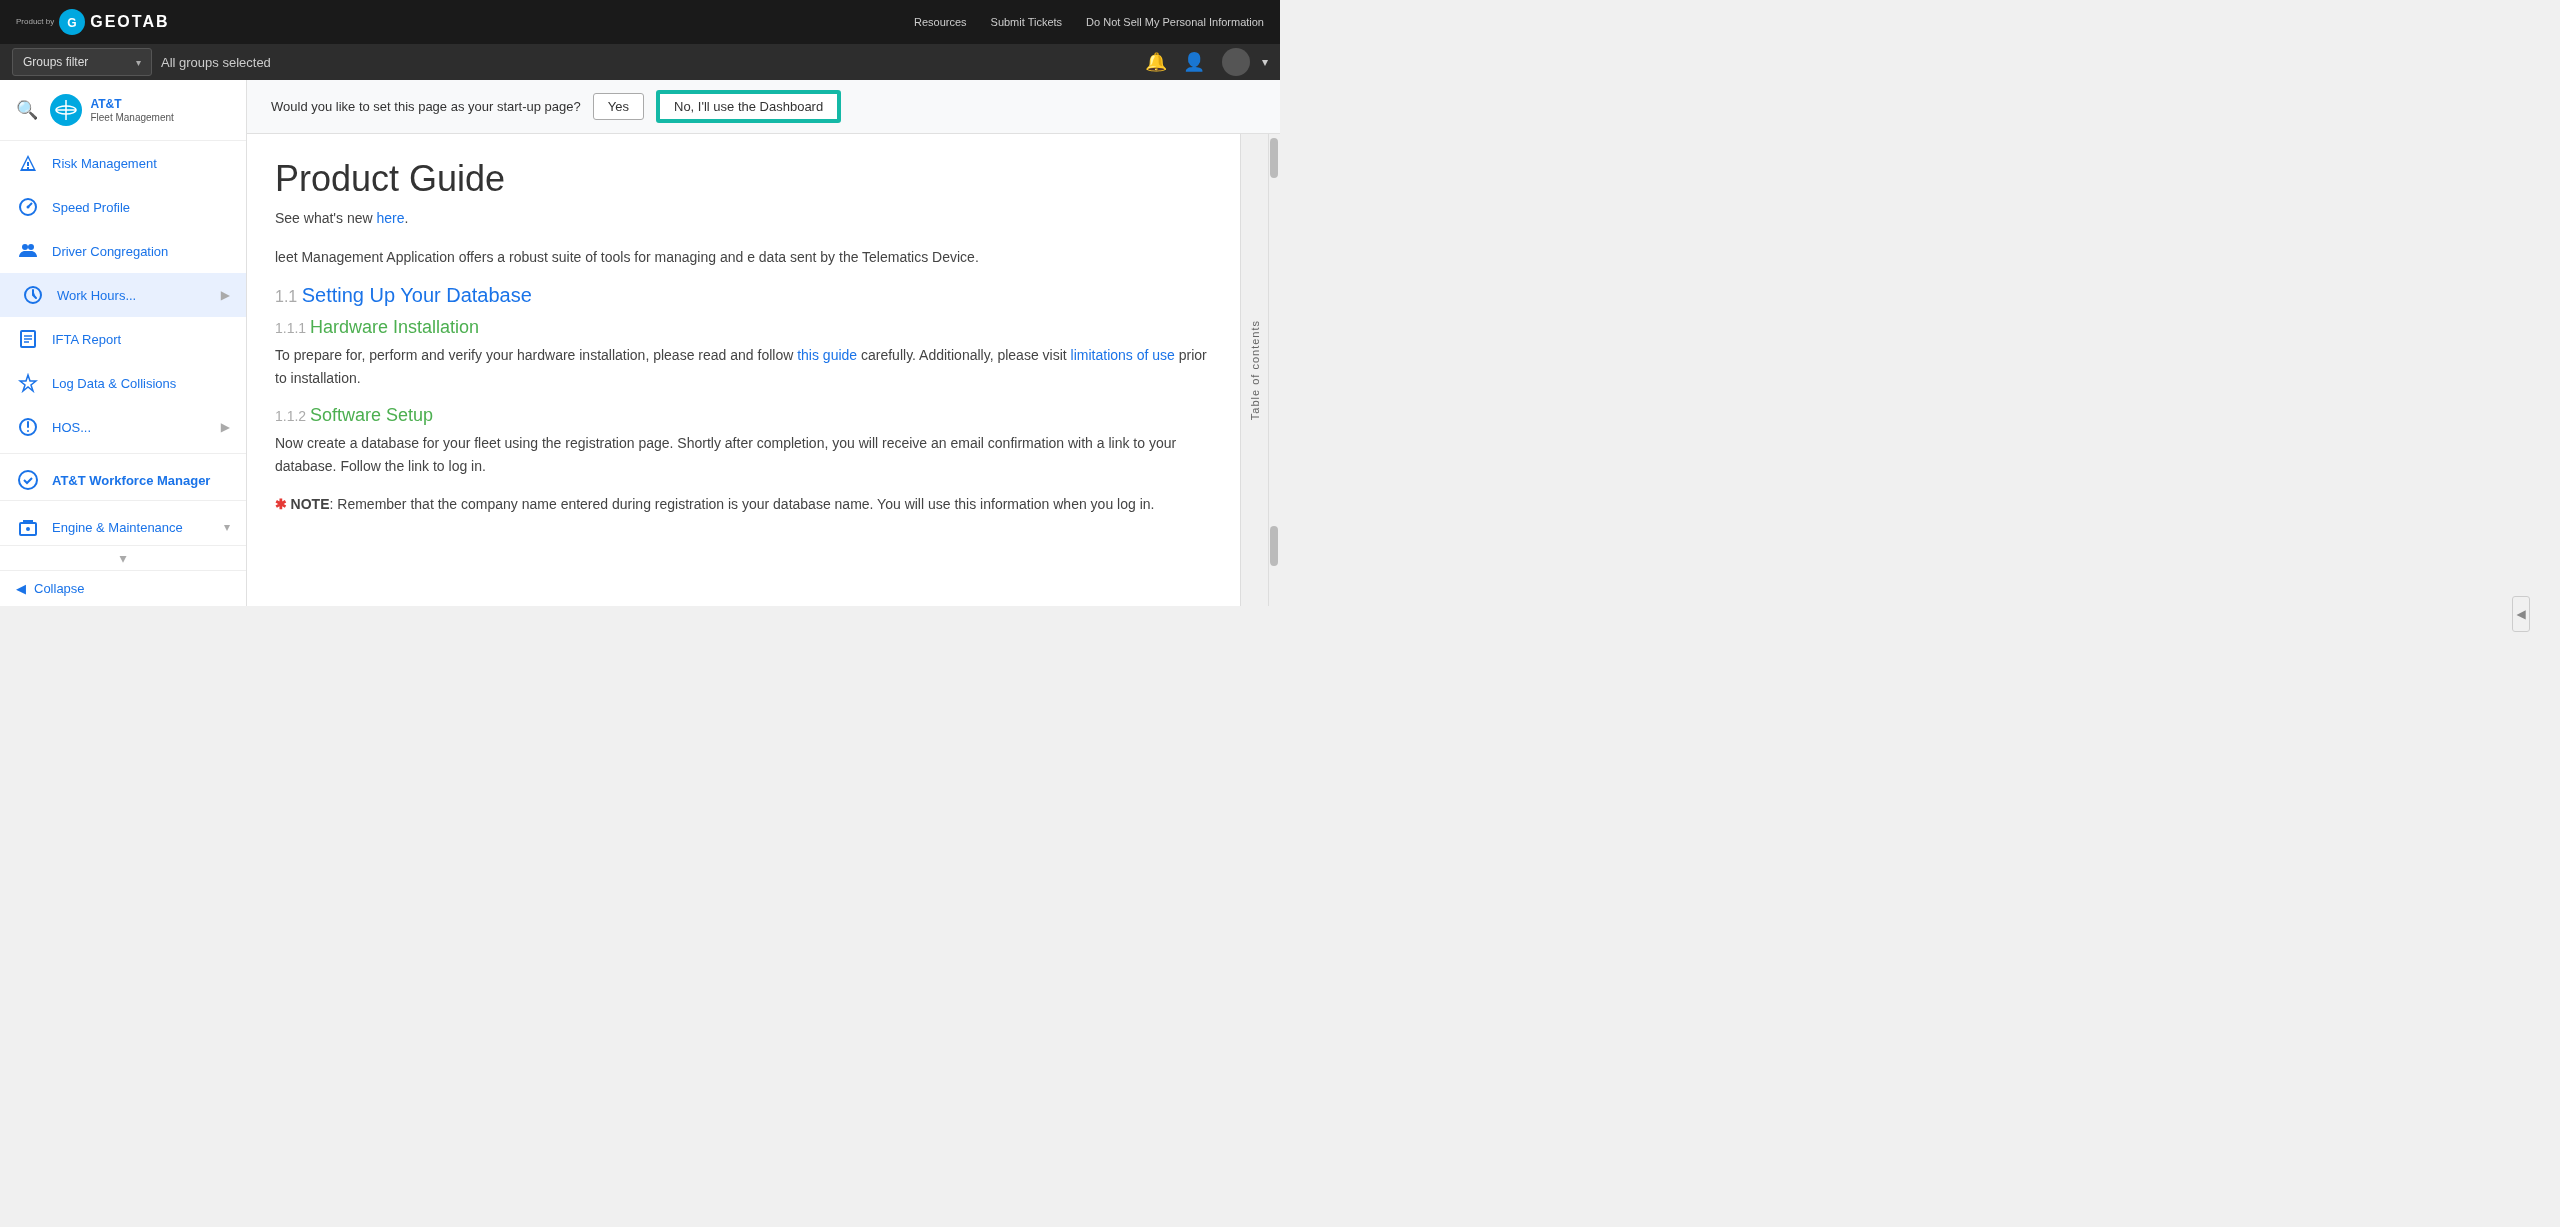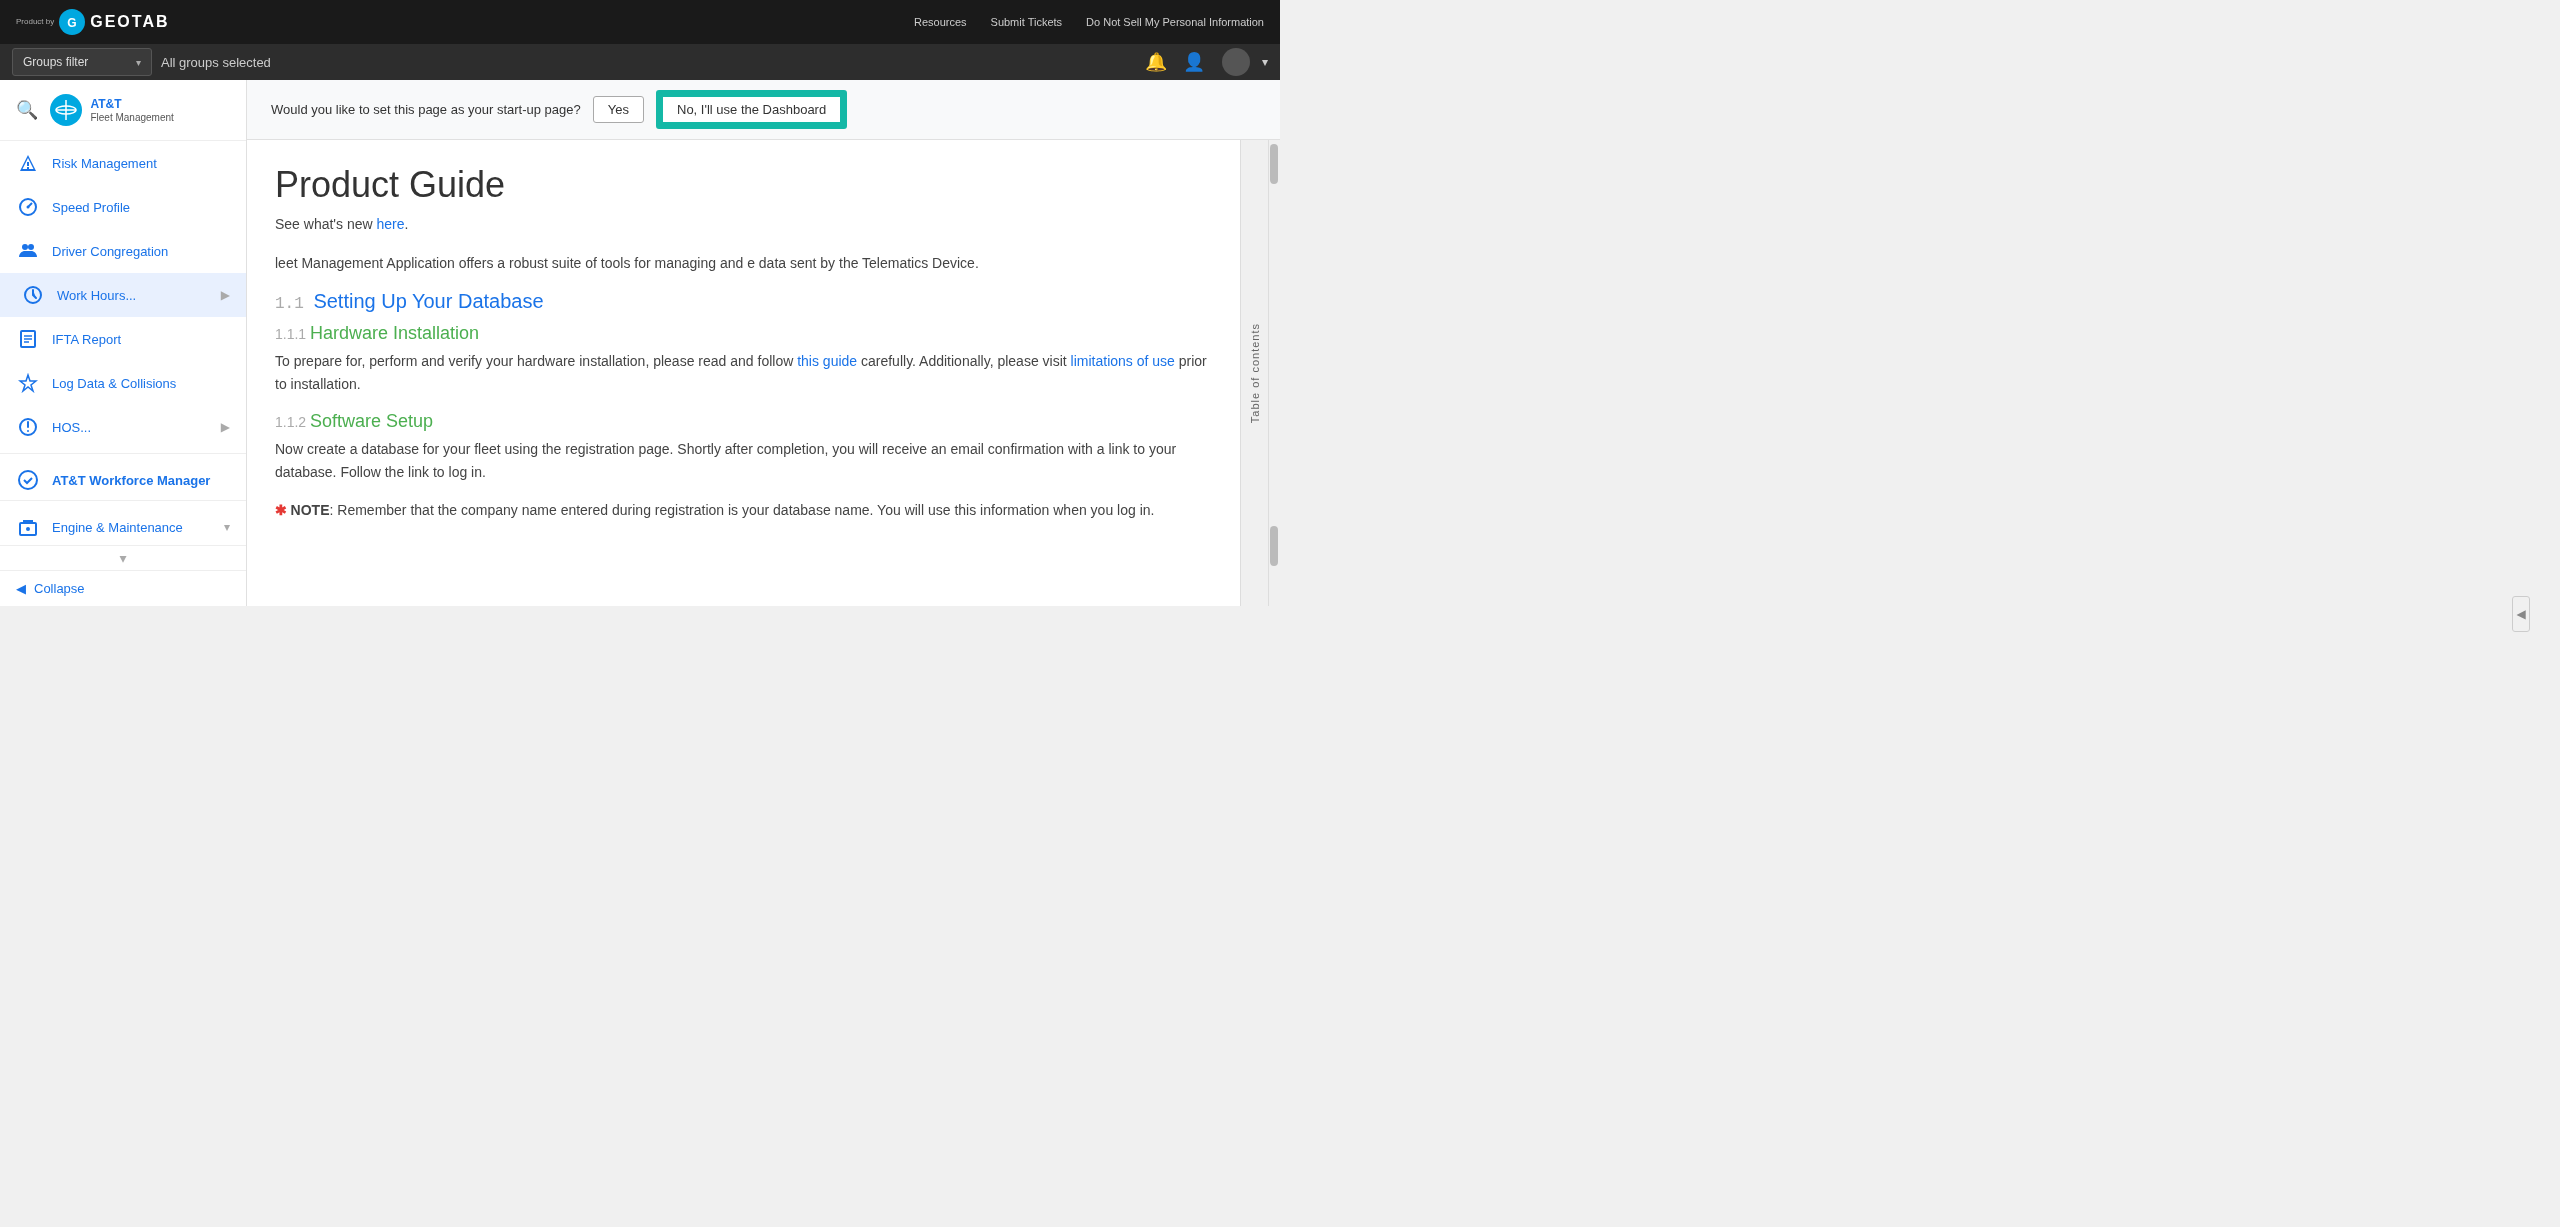--- a/index.html
+++ b/index.html
@@ -245,21 +245,21 @@
       background: white;
       border: 1px solid #aaa;
       border-radius: 3px;
       padding: 5px 14px;
       font-size: 13px;
       cursor: pointer;
       color: #333;
     }
     .btn-dashboard {
       background: white;
-      border: 7px solid #14b8a6;
+      border: 4px solid #14b8a6;
       border-radius: 3px;
       padding: 5px 14px;
       font-size: 13px;
       cursor: pointer;
       color: #333;
     }
     .content-area {
       flex: 1;
       padding: 24px 28px;
       overflow-y: auto;
@@ -292,21 +292,20 @@
     }
     .h2-heading {
       font-size: 20px;
       color: #1a73e8;
       font-weight: normal;
       margin: 12px 0 8px 0;
     }
     .h2-prefix {
       color: #aaa;
       font-size: 16px;
-      font-family: Liberation Mono, monospace;
     }
     .h3-heading {
       font-size: 18px;
       color: #4CAF50;
       font-weight: normal;
       margin: 10px 0 6px 0;
     }
     .h3-prefix {
       color: #aaa;
       font-size: 14px;

